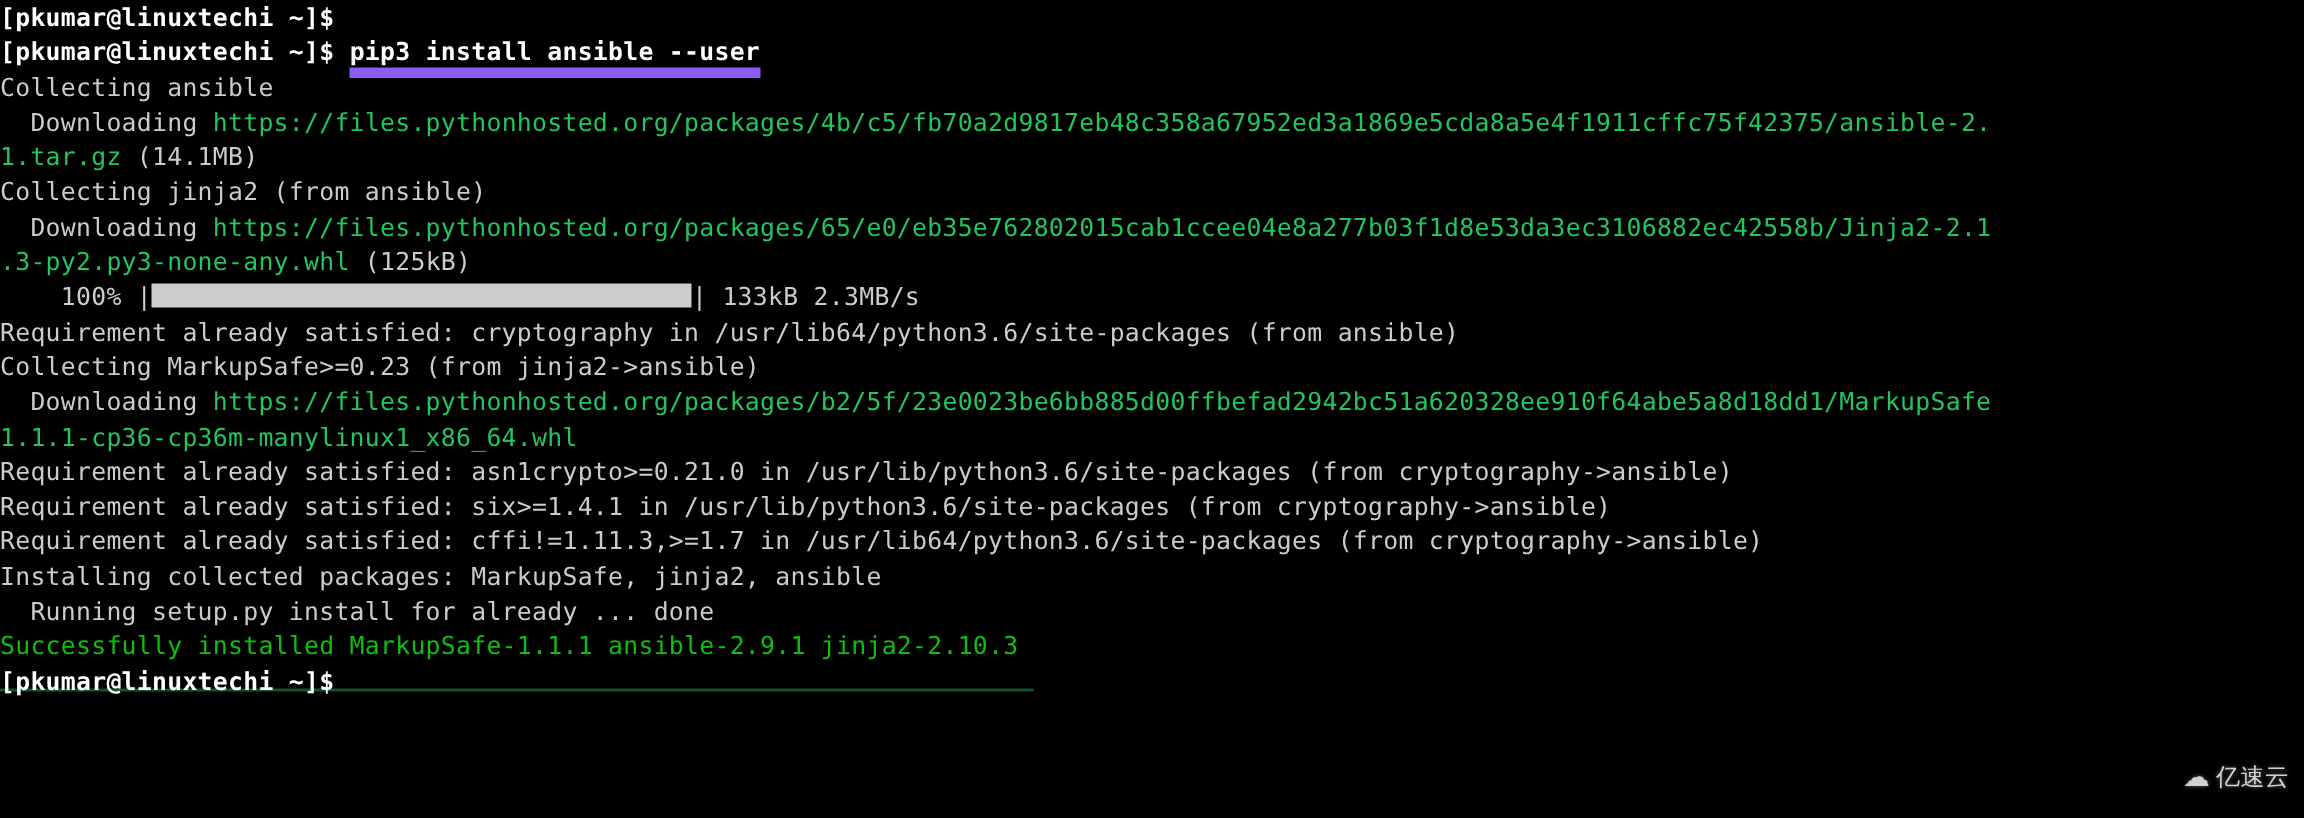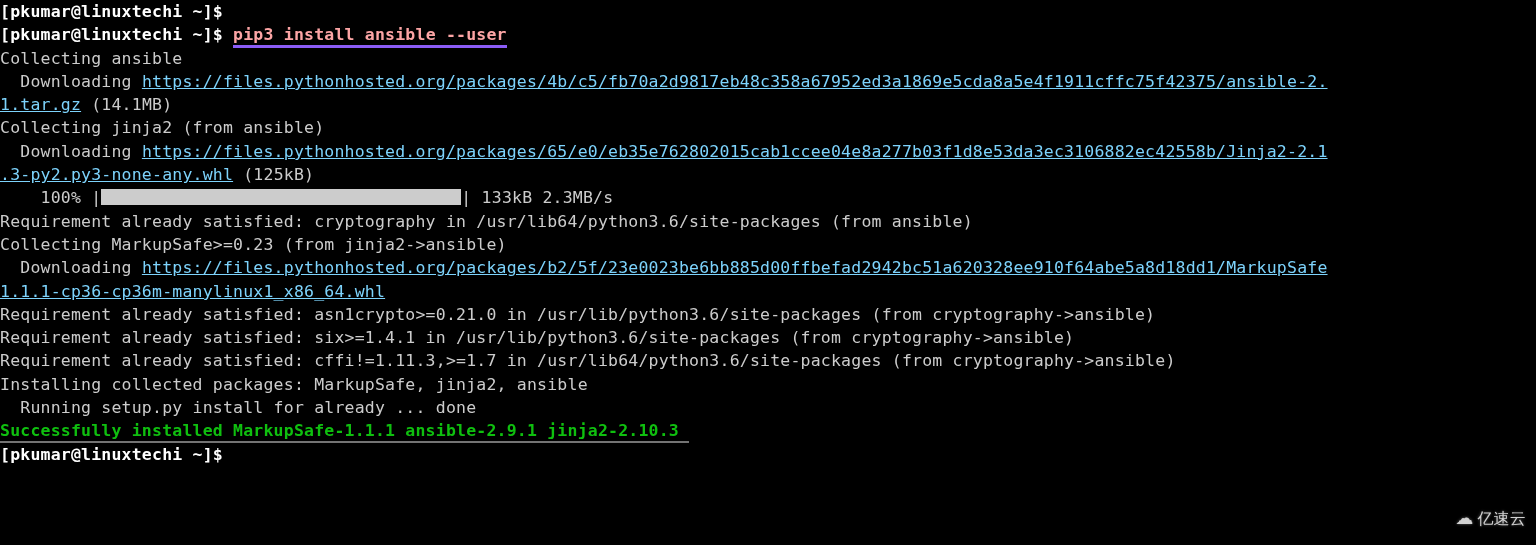--- a/index.html
+++ b/index.html
@@ -17,34 +17,32 @@
     height: 545px;
     overflow: hidden;
     position: relative;
     letter-spacing: 0.2px;
   }
   .line {
     white-space: pre;
   }
   .prompt-white { color: #fff; font-weight: bold; }
   .cmd {
-    color: #fca5a5;
+    color: #ffffff;
     font-weight: bold;
-    border-bottom: 3px solid #8b5cf6;
+    border-bottom: 7px solid #8b5cf6;
     padding-bottom: 1px;
   }
   a.link, .link {
-    color: #7dd3fc;
-    text-decoration: underline;
+    color: #22c55e;
   }
   .success {
     color: #0fbf0f;
-    border-bottom: 2px solid #737373;
-    padding-bottom: 1px;
-    font-weight: bold;
+    border-bottom: 2px solid #14532d;
+    padding-bottom: 19px;
   }
   .bar-wrap {
     display: inline-block;
     width: 360px;
     height: 16px;
     background: #000;
     vertical-align: -2px;
   }
   .bar-fill {
     display: block;

